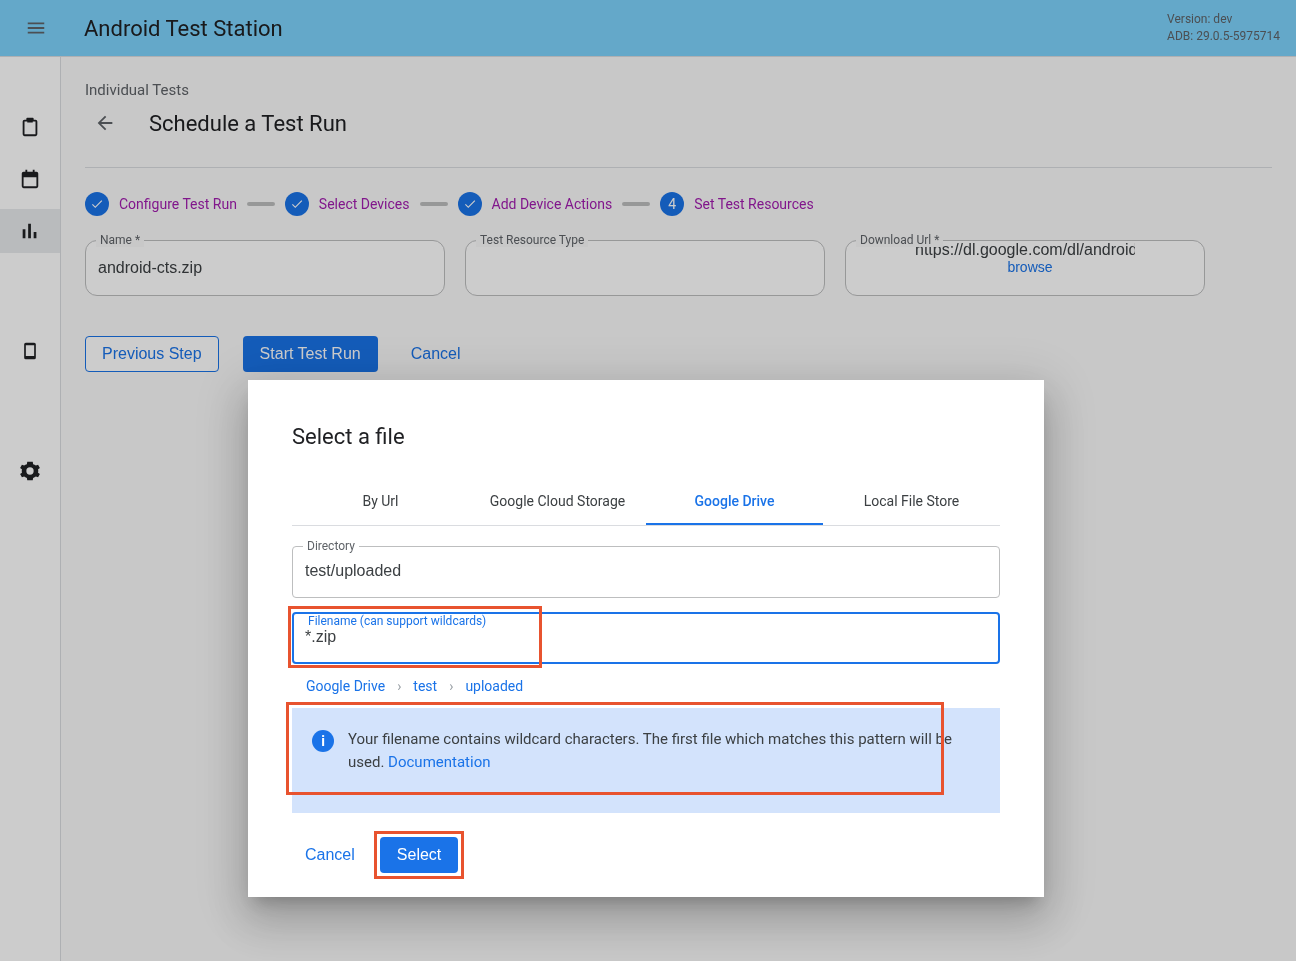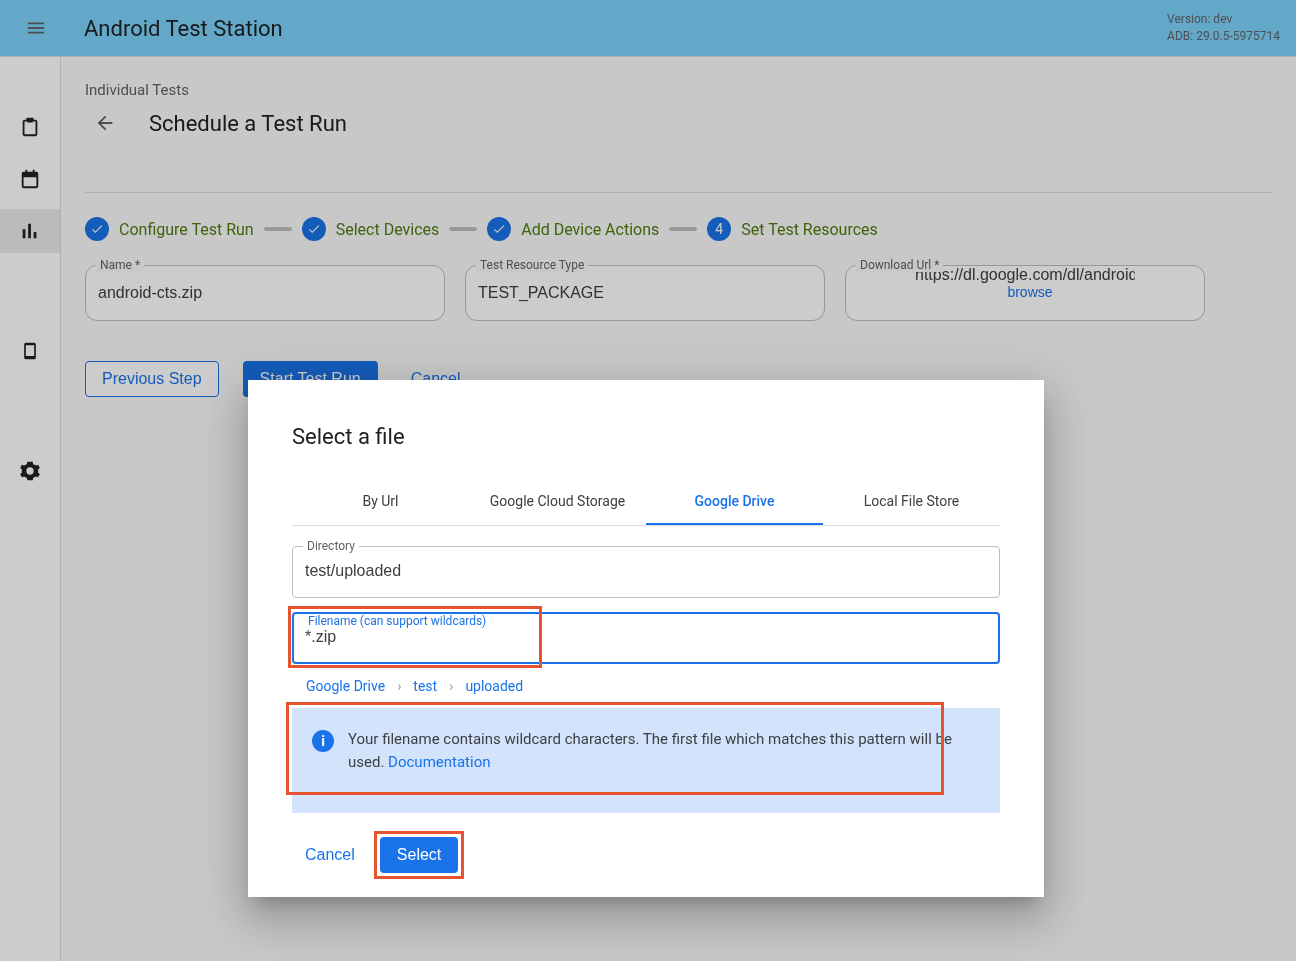--- a/index.html
+++ b/index.html
@@ -73,21 +73,21 @@
       padding: 24px 24px 0 24px;
       border-left: 1px solid #dadce0;
     }
     .crumb {
       font-size: 15px;
       color:#5f6368;
       margin-bottom: 4px;
     }
     .page-title-row {
       display:flex; align-items:center; gap: 24px;
-      margin-bottom: 49px;
+      margin-bottom: 24px;
     }
     .back-arrow {
       width:40px; height:40px; border-radius:50%;
       display:flex; align-items:center; justify-content:center;
       color:#5f6368; cursor:pointer;
     }
     .page-title {
       font-size: 22px;
       font-weight: 400;
     }
@@ -95,21 +95,21 @@
 
     
     .stepper { display:flex; align-items:center; gap: 10px; margin-bottom: 24px;}
     .step { display:flex; align-items:center; gap:10px; }
     .step-badge {
       width:24px; height:24px; border-radius:50%;
       background:#1a73e8; color:#fff;
       display:flex; align-items:center; justify-content:center;
       font-size:14px;
     }
-    .step-label { font-size:16px; color:#4d7c0f; }
+    .step-label { font-size:14px; color:#a21caf; }
     .step-connector { width:28px; height:4px; background:#bdbebf; border-radius:2px;}
 
     
     .field-row { display:flex; gap:20px; margin-bottom: 40px;}
     .field {
       position:relative;
       border:1px solid #bdbebf;
       border-radius:12px;
       height:56px;
       flex:1;
@@ -318,21 +318,20 @@
       </div>
     </div>
 
     <div class="field-row">
       <div class="field">
         <span class="float-label">Name *</span>
         <input value="android-cts.zip" style="">
       </div>
       <div class="field">
         <span class="float-label">Test Resource Type</span>
-        <input value="TEST_PACKAGE" style="">
       </div>
       <div class="field url">
         <span class="float-label">Download Url *</span>
         <input style="width: 220px;" value="https://dl.google.com/dl/android/ct">
         <button class="browse-link">browse</button>
       </div>
     </div>
 
     <div class="btn-row">
       <button class="btn outline">Previous Step</button>

